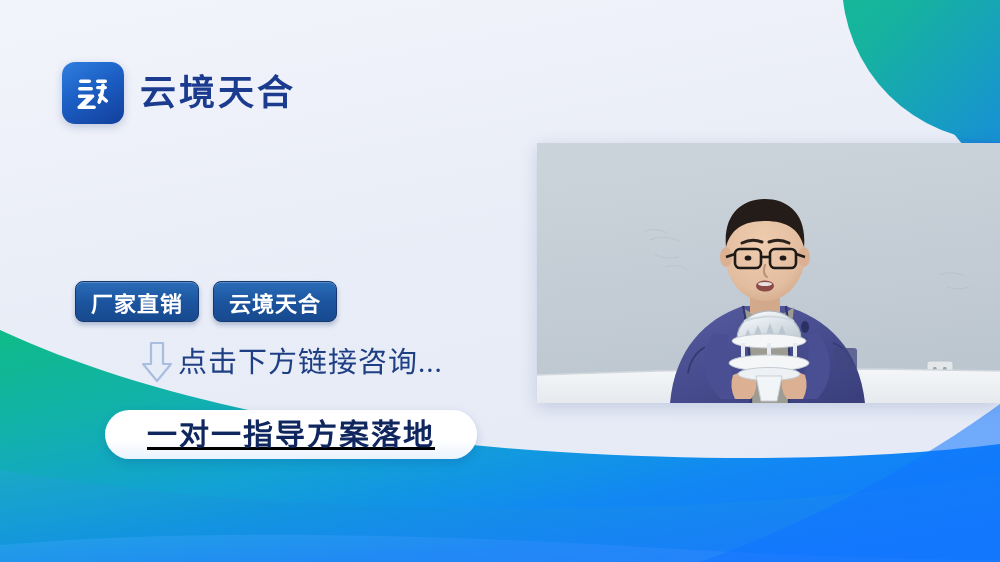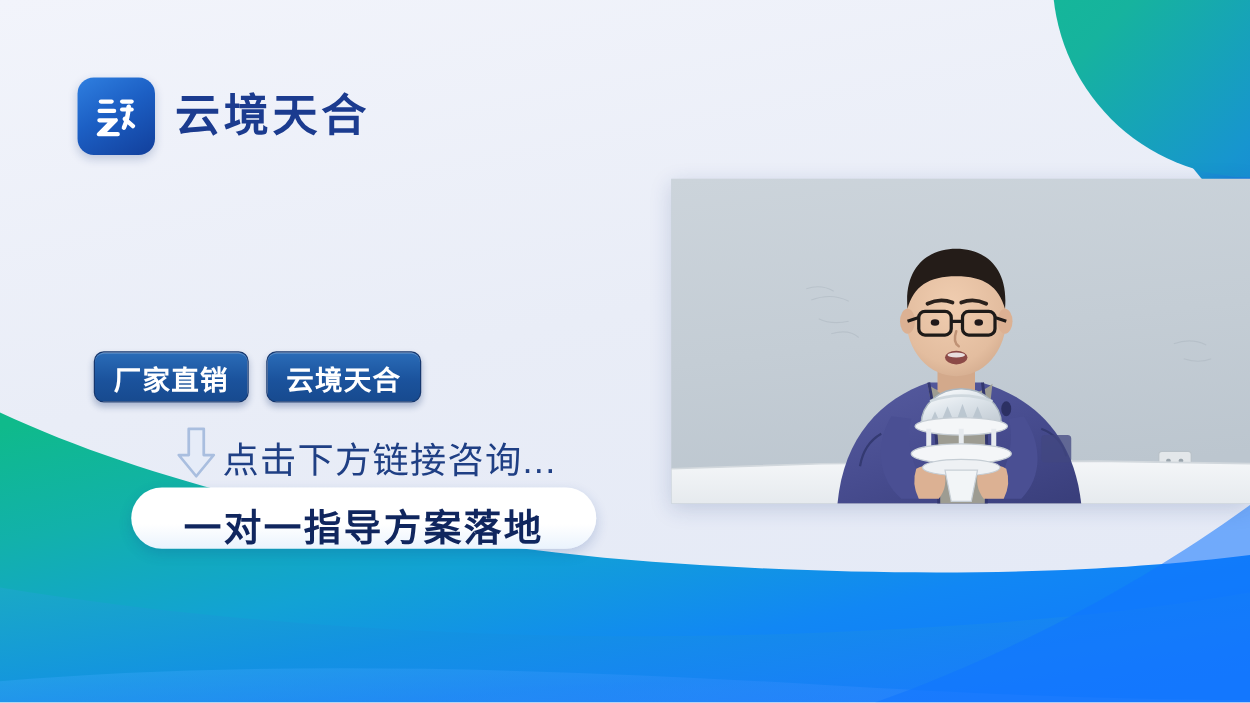--- a/index.html
+++ b/index.html
@@ -6,21 +6,21 @@
   * { margin:0; padding:0; box-sizing:border-box; }
   html, body {
     width:1000px; height:562px;
     font-family:"Liberation Sans", "DejaVu Sans", sans-serif;
     overflow:hidden;
   }
 
   .stage{
     position:relative;
     width:1000px; height:562px;
-    background:#e5e5e5;
+    background:#f9a8d4;
     overflow:hidden;
   }
 
   
   .bg-layer{ position:absolute; inset:0; overflow:hidden; }
   .bg-svg{ position:absolute; inset:0; width:1000px; height:562px; display:block; }
 
   
   .logo-row{
     position:absolute; left:62px; top:62px;
@@ -67,38 +67,40 @@
     color:#ffffff;
     font-size:22px; font-weight:700; letter-spacing:1px;
     display:flex; align-items:center; justify-content:center;
     white-space:nowrap;
     margin-top:28px;
   }
 
   
   .cta-line{
     position:absolute; left:140px; top:340px;
-    display:flex; align-items:flex-end; gap:4px;
+    display:flex; align-items:center; gap:4px;
     z-index:6;
+    font-family:Liberation Serif, serif;
   }
   .arrow-ico{ flex:none; display:block; }
   .cta-text{
     font-size:29px; font-weight:400; letter-spacing:1px;
     color:#1f3f84; line-height:1; white-space:nowrap;
   }
 
   
   .pill{
-    position:absolute; left:105px; top:390px;
+    position:absolute; left:105px; top:410px;
     width:372px; height:49px;
     border-radius:26px;
     background:linear-gradient(180deg,#ffffff 0%,#ffffff 60%,#eaf3fd 100%);
     box-shadow:0 4px 10px rgba(20,60,140,.20);
-    display:flex; align-items:flex-end; justify-content:center;
+    display:flex; align-items:center; justify-content:center;
     z-index:7;
+    text-decoration:underline;
   }
   .pill-text{
     font-size:30px; font-weight:700; letter-spacing:2px;
     color:#10265e; line-height:1; white-space:nowrap;
   }
 
   
   .video-panel{
     position:absolute; left:537px; top:143px;
     width:463px; height:260px;

